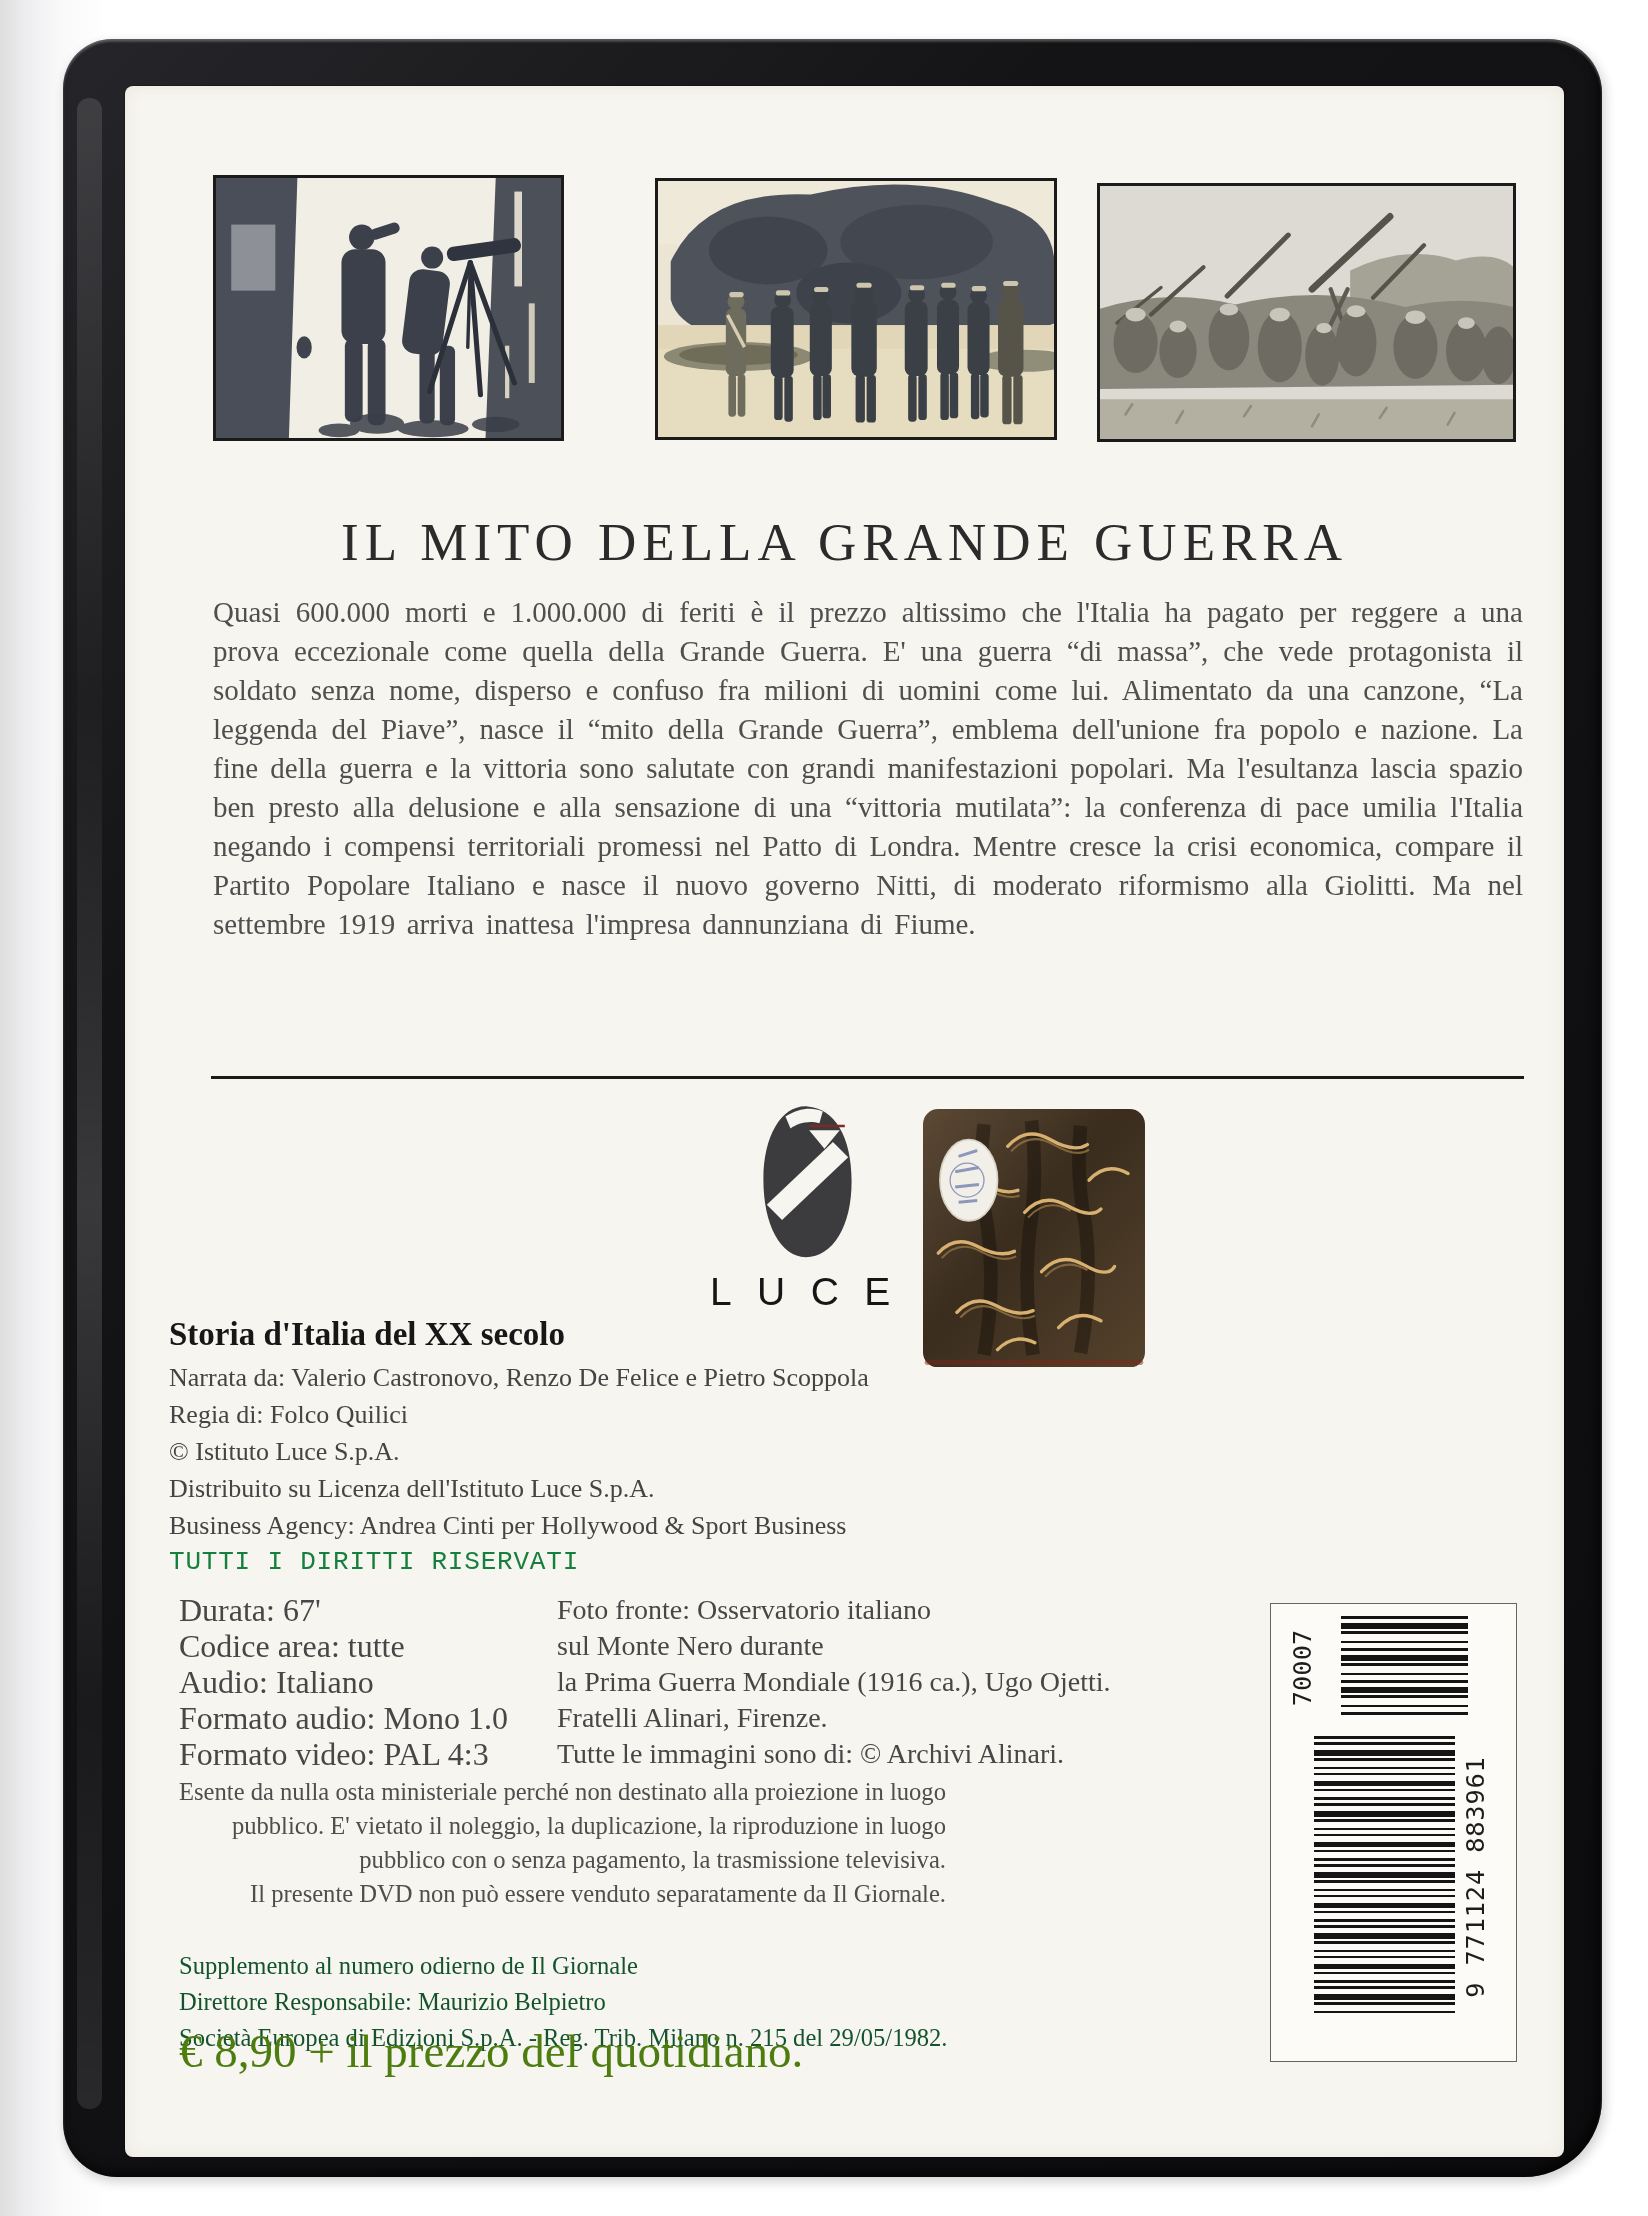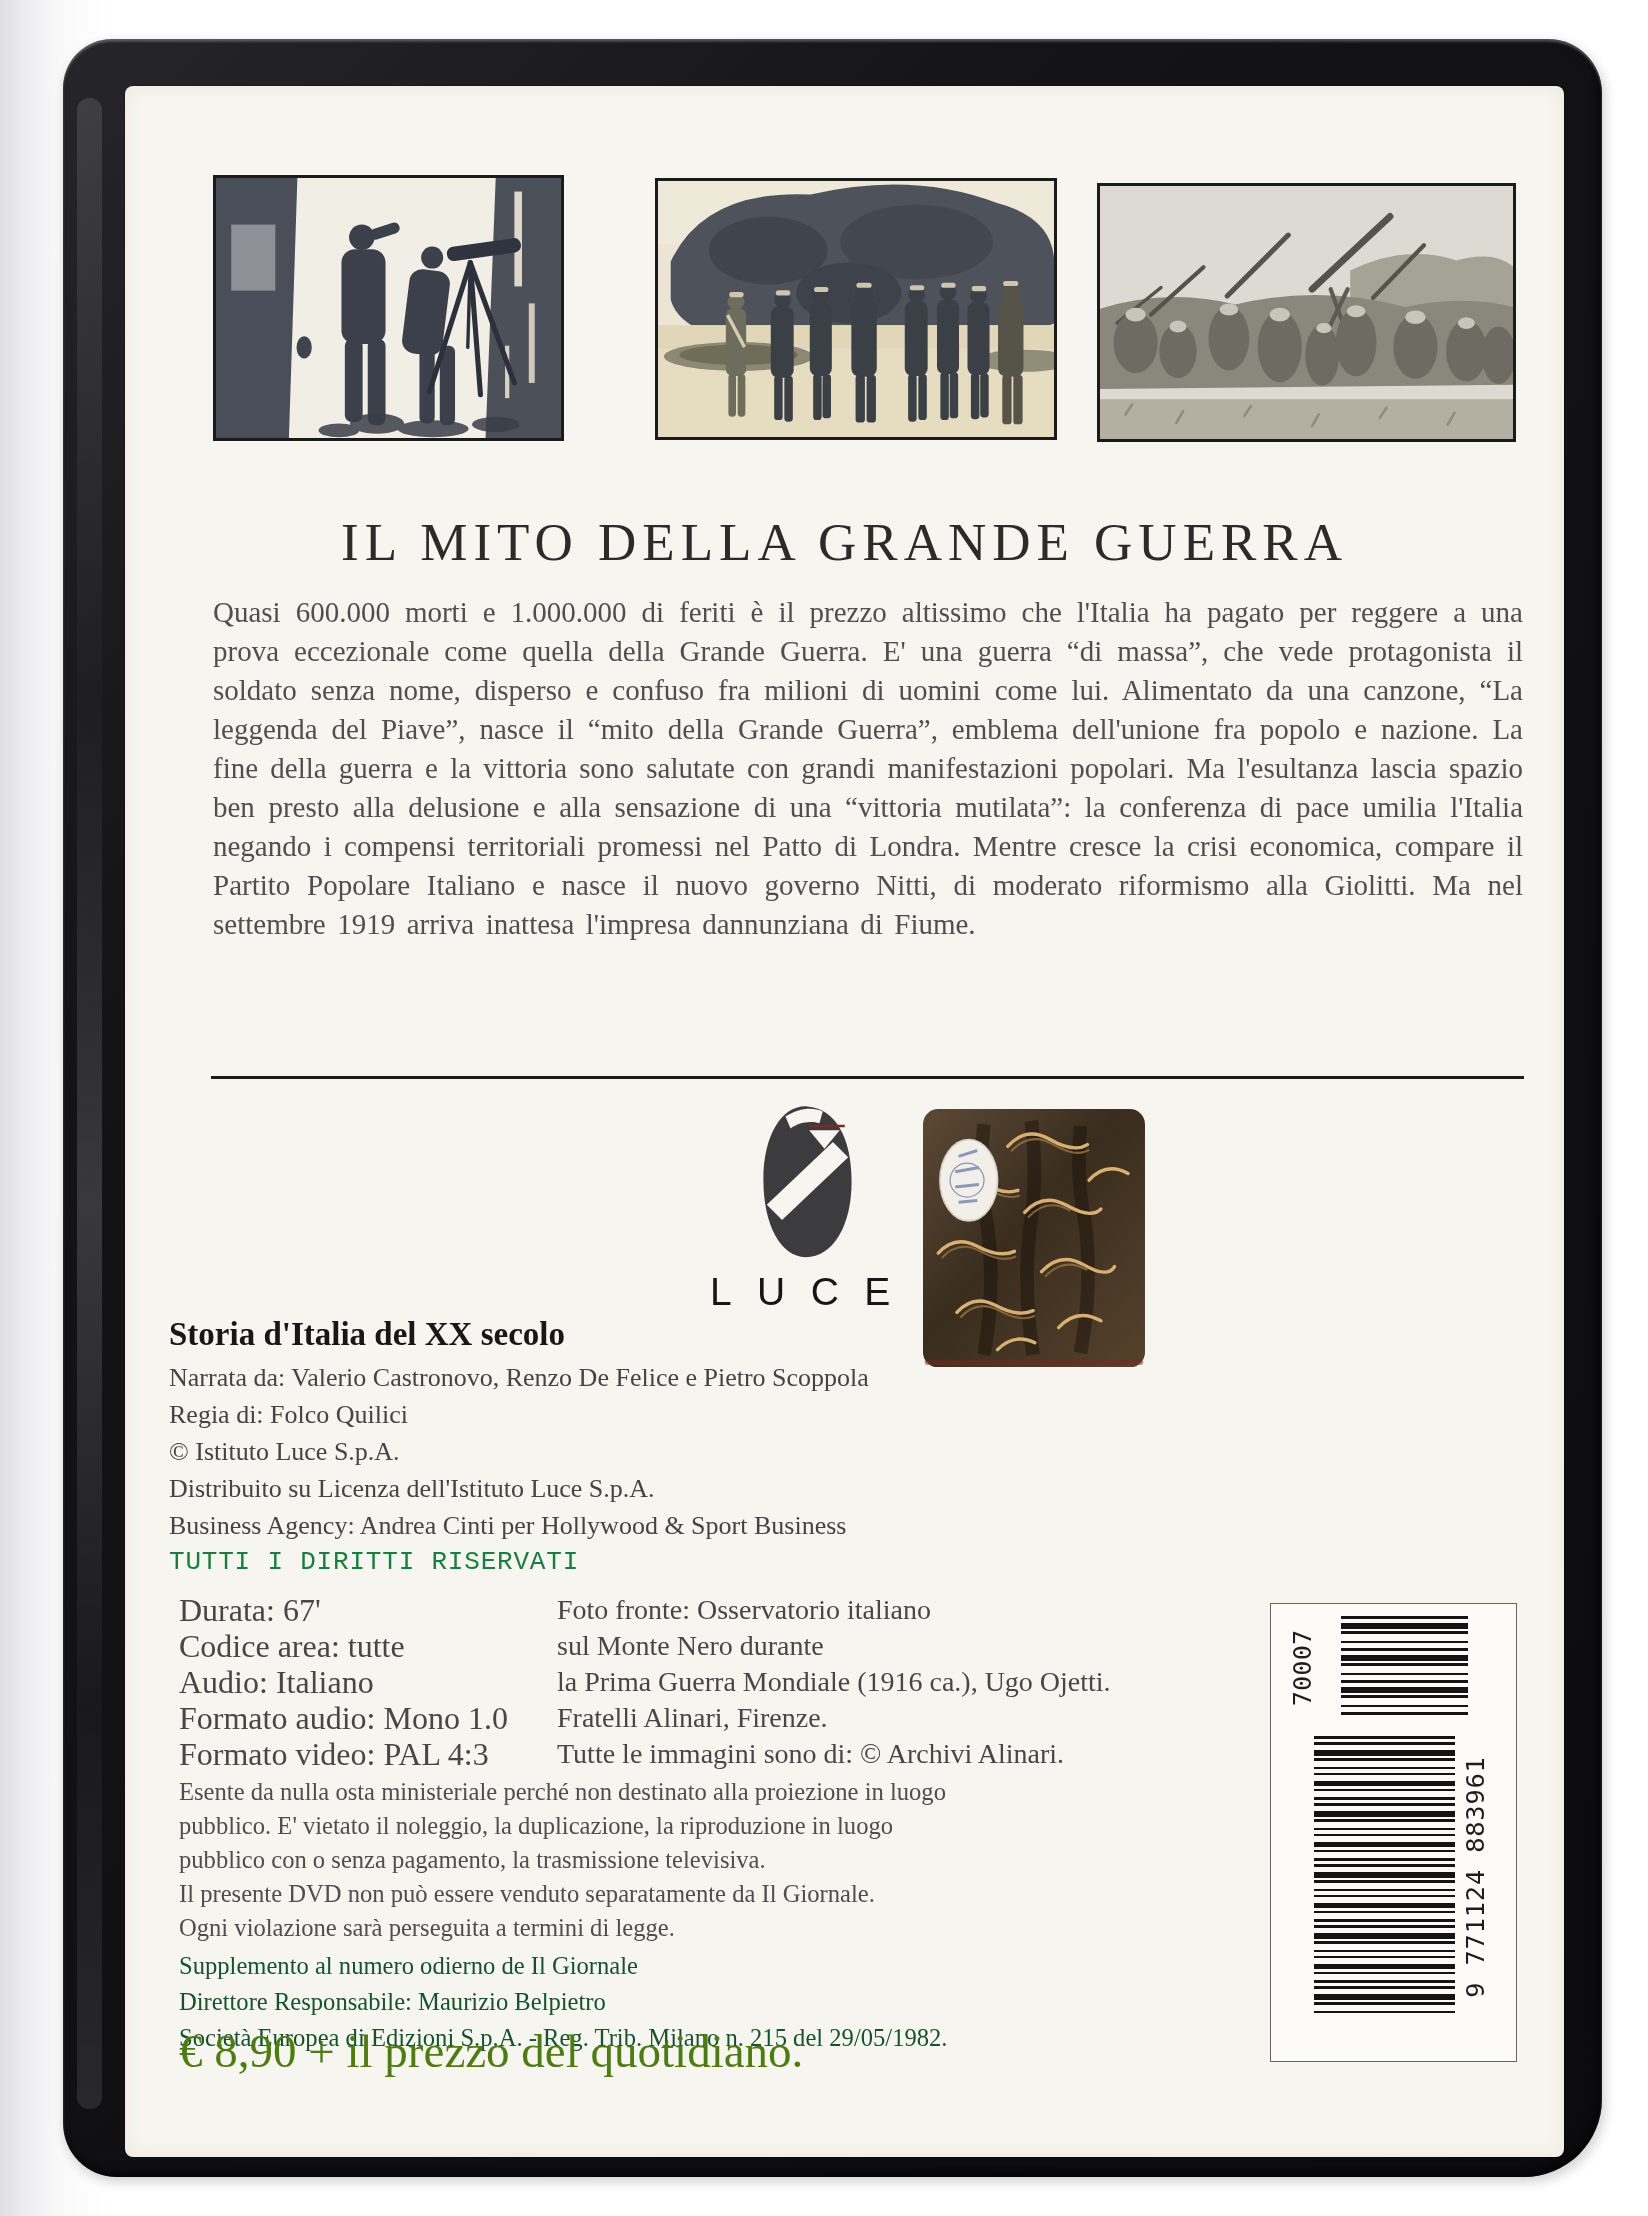--- a/index.html
+++ b/index.html
@@ -50,21 +50,21 @@
   
   .sticker{position:absolute;left:798px;top:1023px;width:222px;height:258px;}
   
   .series-title{position:absolute;left:44px;top:1230px;font-size:33px;font-weight:bold;color:#171717;}
   .credits{position:absolute;left:44px;top:1273px;font-size:26px;line-height:37px;color:#444444;}
   .credits .allcaps{letter-spacing:0.8px;color:#15803d;font-family:Liberation Mono, monospace;}
   
   .specs-left{position:absolute;left:54px;top:1506px;font-size:32px;line-height:36px;color:#474747;}
   .specs-right{position:absolute;left:412px;top:1506px;font-size:28px;line-height:36px;color:#474747;margin-left:20px;}
   
-  .legal{position:absolute;left:54px;top:1689px;font-size:24.6px;line-height:34px;color:#4e4e4e;}
+  .legal{position:absolute;left:54px;top:1689px;font-size:24.6px;line-height:34px;color:#4e4e4e;text-align:right;}
   .publisher{position:absolute;left:54px;top:1862px;font-size:24.6px;line-height:36px;color:#14532d;}
   .price{position:absolute;left:54px;top:1938px;font-size:47px;color:#4d7c0f;}
   
   .barcode-panel{
     position:absolute;left:1145px;top:1517px;width:247px;height:459px;
     background:#fcfbf8;border:1.7px solid #66665f;box-sizing:border-box;
   }
   .bars{position:absolute;}
   .bars-top{
     left:70px;top:12px;width:127px;height:103px;
@@ -327,21 +327,20 @@
       <div>la Prima Guerra Mondiale (1916 ca.), Ugo Ojetti.</div>
       <div>Fratelli Alinari, Firenze.</div>
       <div>Tutte le immagini sono di: © Archivi Alinari.</div>
     </div>
 
     <div class="legal">
       <div>Esente da nulla osta ministeriale perché non destinato alla proiezione in luogo</div>
       <div>pubblico. E' vietato il noleggio, la duplicazione, la riproduzione in luogo</div>
       <div>pubblico con o senza pagamento, la trasmissione televisiva.</div>
       <div>Il presente DVD non può essere venduto separatamente da Il Giornale.</div>
-      <div>Ogni violazione sarà perseguita a termini di legge.</div>
     </div>
 
     <div class="publisher">
       <div>Supplemento al numero odierno de Il Giornale</div>
       <div>Direttore Responsabile: Maurizio Belpietro</div>
       <div>Società Europea di Edizioni S.p.A. - Reg. Trib. Milano n. 215 del 29/05/1982.</div>
     </div>
 
     <div class="price">€ 8,90 + il prezzo del quotidiano.</div>
 

